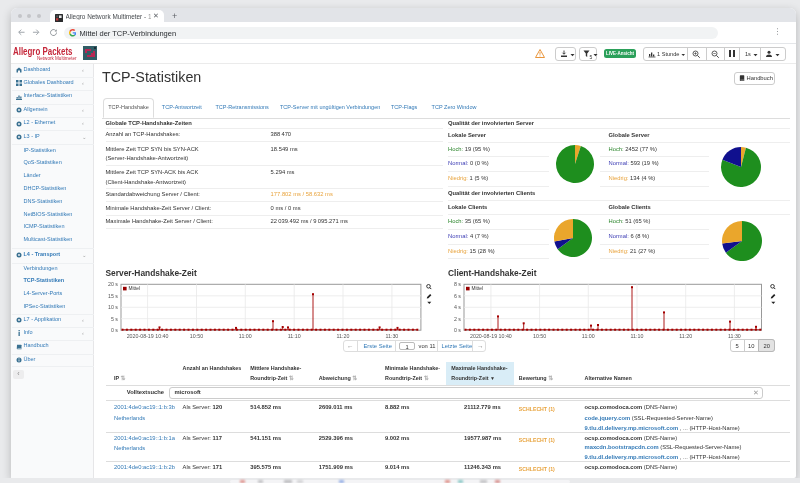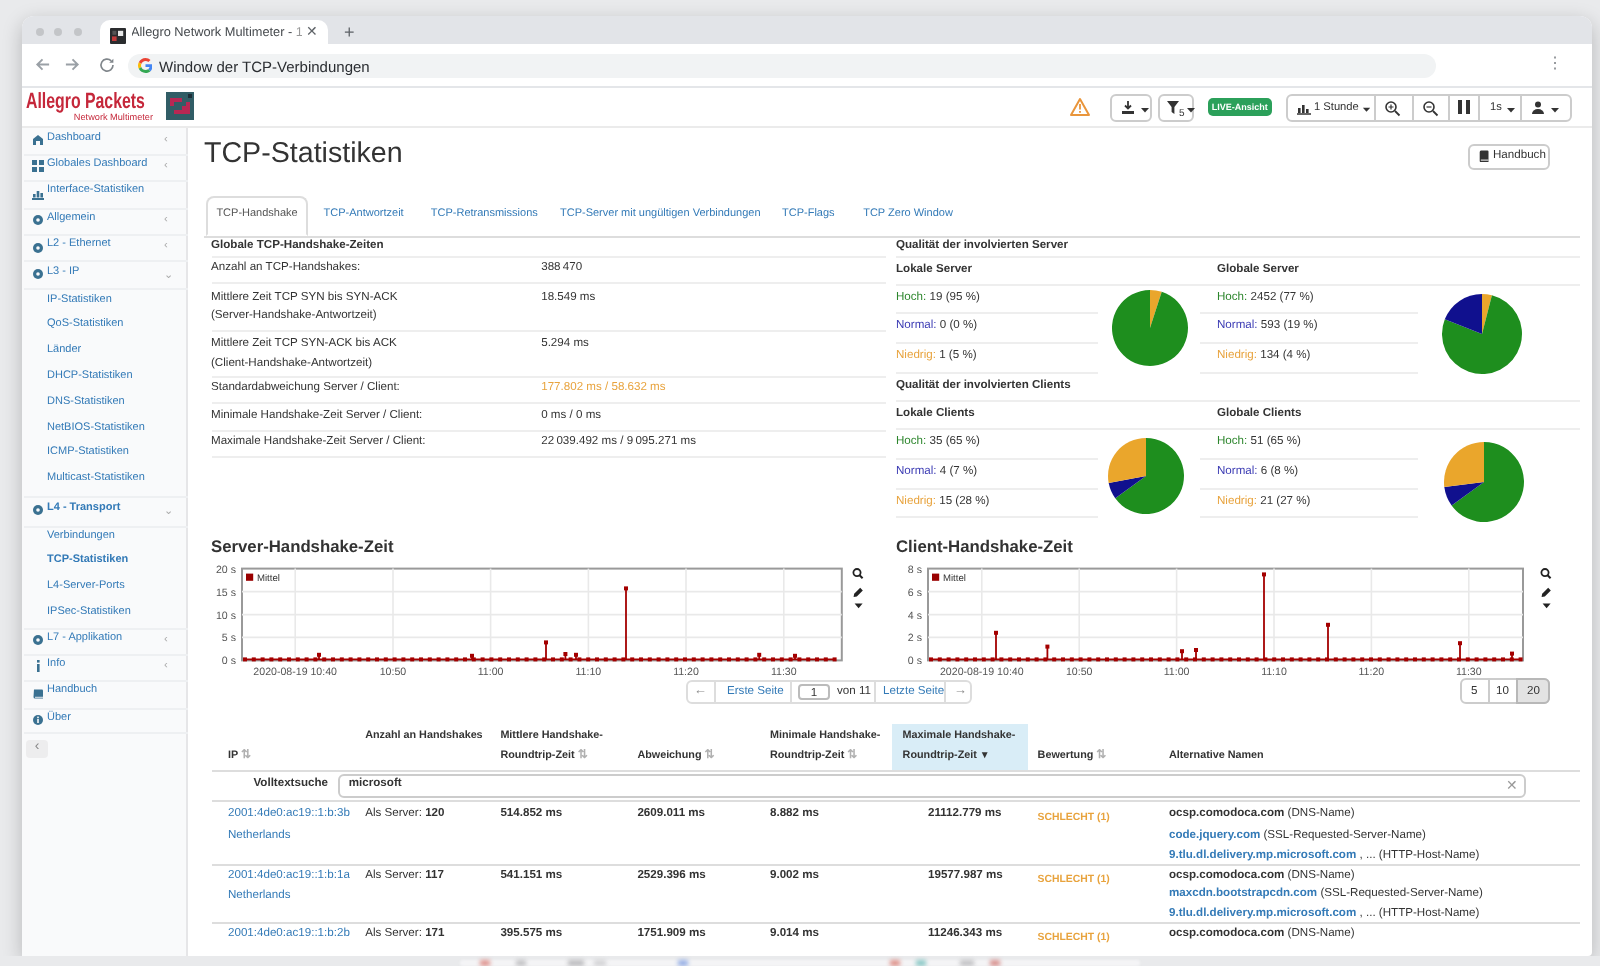--- a/index.html
+++ b/index.html
@@ -49,21 +49,21 @@
       <path d="M17.6 6.4 A8 8 0 1 0 20 12" stroke="#80868b" stroke-width="2.2" fill="none"></path>
       <path d="M20.5 3.5 L20.5 9 L15 9 Z" fill="#80868b"></path>
     </svg>
   <div class="abs" style="left:63.5px; top:27.3px; width:654px; height:11.5px; background:#f1f3f4; border-radius:6px;"></div>
   <svg class="abs" style="left:68.8px; top:29.2px;" width="7.5" height="7.5" viewBox="0 0 48 48">
       <path fill="#EA4335" d="M24 9.5c3.54 0 6.71 1.22 9.21 3.6l6.85-6.85C35.9 2.38 30.47 0 24 0 14.62 0 6.51 5.38 2.56 13.22l7.98 6.19C12.43 13.72 17.74 9.5 24 9.5z"></path>
       <path fill="#4285F4" d="M46.98 24.55c0-1.57-.15-3.09-.38-4.55H24v9.02h12.94c-.58 2.96-2.26 5.48-4.78 7.18l7.73 6c4.51-4.18 7.09-10.36 7.09-17.65z"></path>
       <path fill="#FBBC05" d="M10.53 28.59c-.48-1.45-.76-2.99-.76-4.59s.27-3.14.76-4.59l-7.98-6.19C.92 16.46 0 20.12 0 24c0 3.88.92 7.54 2.56 10.78l7.97-6.19z"></path>
       <path fill="#34A853" d="M24 48c6.48 0 11.93-2.13 15.89-5.81l-7.73-6c-2.15 1.45-4.92 2.3-8.16 2.3-6.26 0-11.57-4.22-13.47-9.91l-7.98 6.19C6.51 42.62 14.62 48 24 48z"></path>
     </svg>
-  <div class="abs" style="left:79.5px; top:28.5px; font-size:7.5px; color:#2a2d31; white-space:nowrap;">Window der TCP-Verbindungen</div>
+  <div class="abs" style="left:79.5px; top:28.5px; font-size:7.5px; color:#2a2d31; white-space:nowrap;">Mittel der TCP-Verbindungen</div>
   <div class="abs" style="left:773.5px; top:27px; font-size:8px; color:#85898d;">⋮</div>
 
   <div class="abs" style="left:11px; top:43.5px; width:785px; height:20px; background:#fff; border-bottom:1px solid #ebebeb;"></div>
   <div class="abs" style="left:13px; top:45px; font-size:11px; font-weight:bold; color:#c5273a; white-space:nowrap; transform:scaleX(0.72); transform-origin:0 0;">Allegro Packets</div>
   <div class="abs" style="left:36px; top:55.8px; width:40.5px; font-size:4.6px; color:#c5273a; text-align:right; white-space:nowrap;">Network Multimeter</div>
   <svg class="abs" style="left:82.5px; top:46px;" width="14" height="14" viewBox="0 0 14 14">
       <rect width="14" height="14" fill="#315d66"></rect>
       <path d="M2 3 h6 v2 h-4 v2 h6 v-2 h2 v6 h-8 v-2 h4 v-2 h-6 z" fill="#b72753"></path>
       <rect x="11" y="1" width="2" height="2" fill="#1d2e38"></rect>
     </svg>

